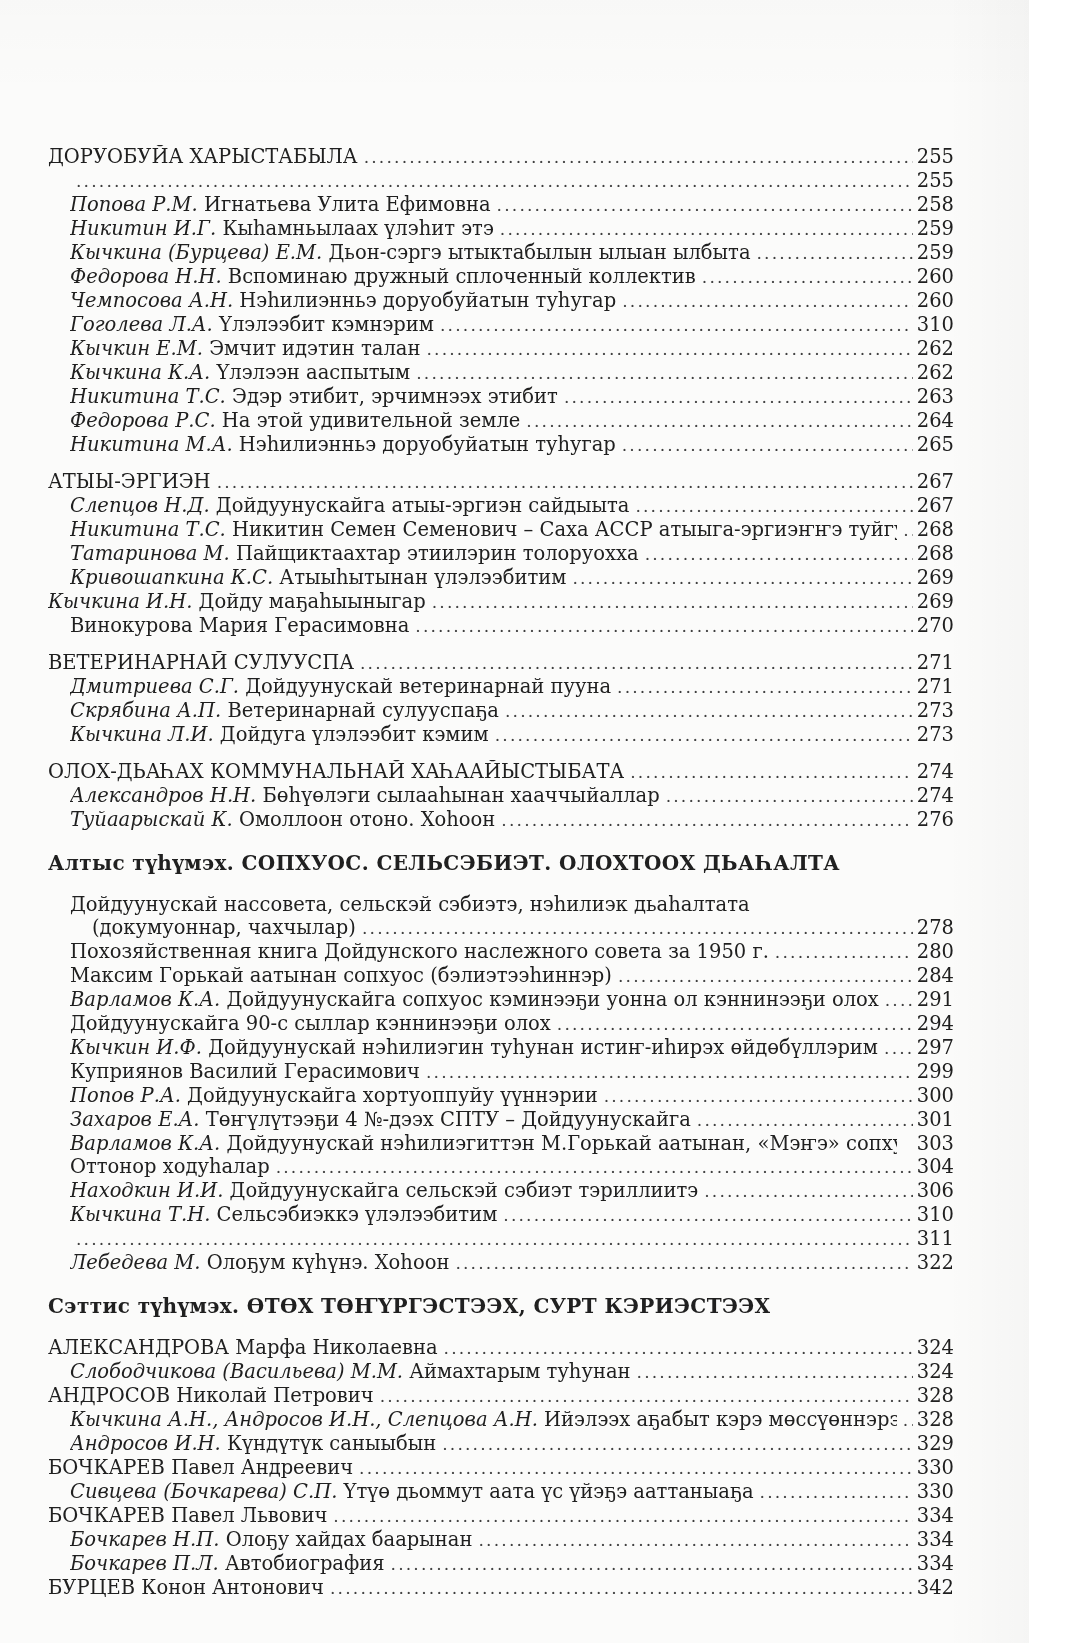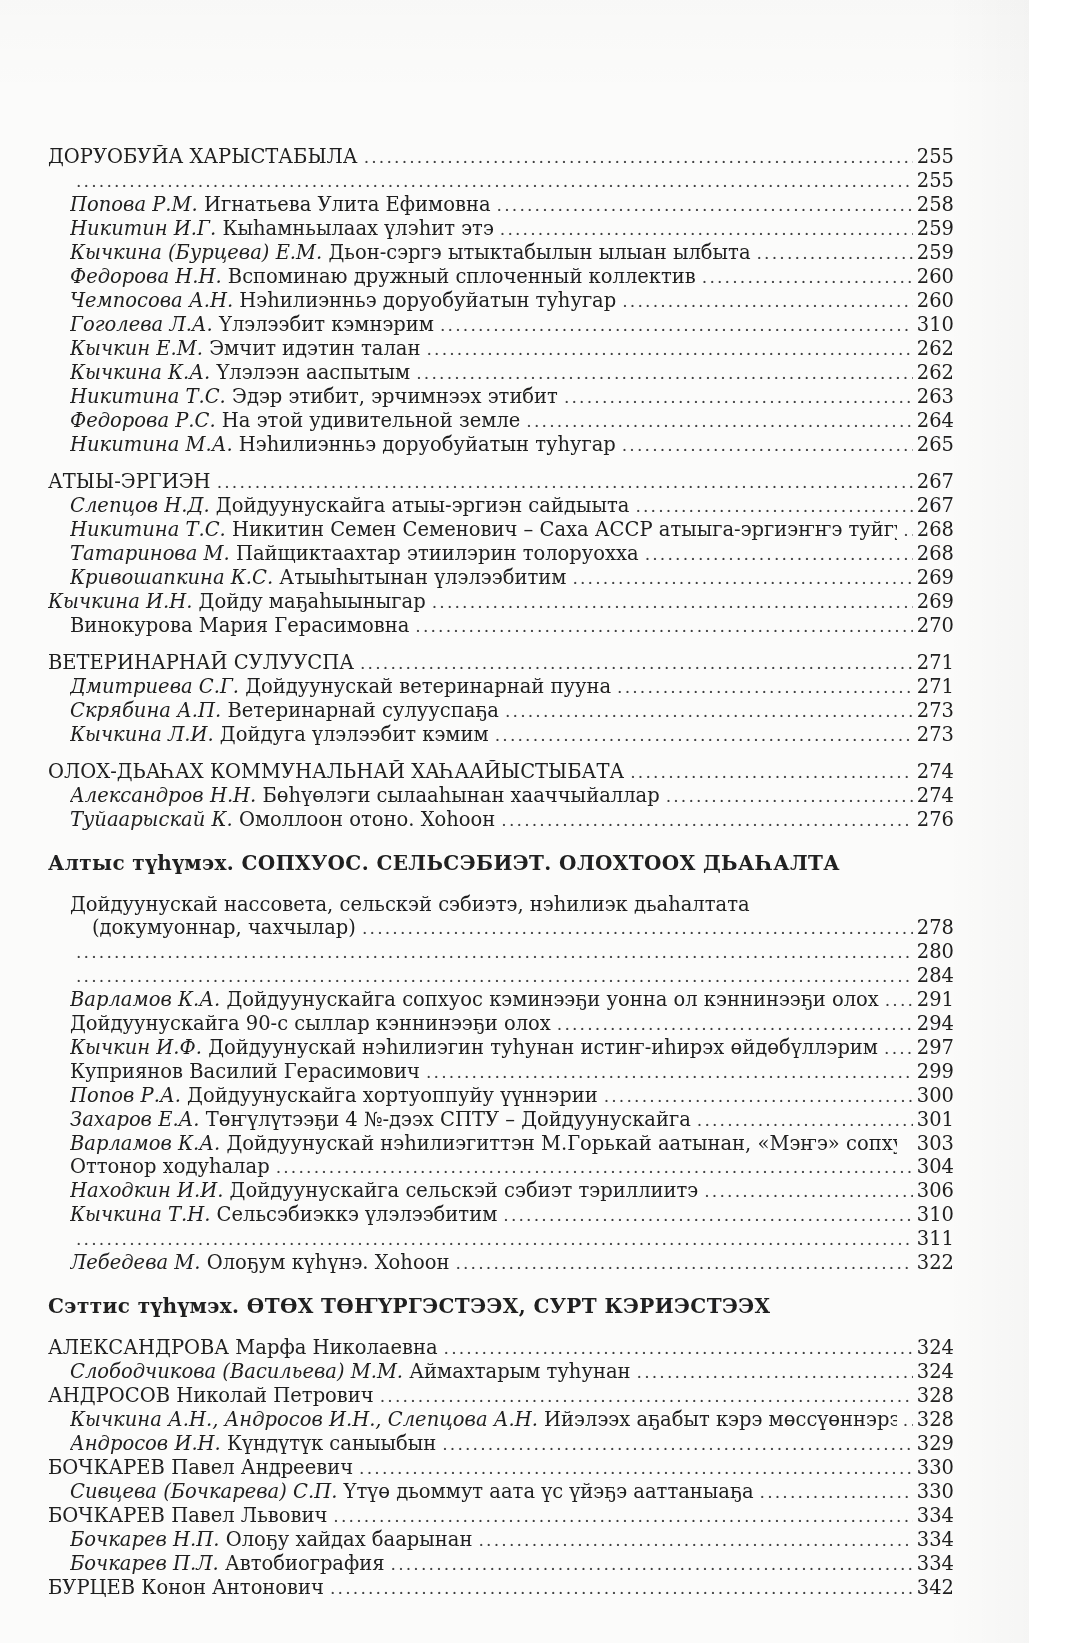--- a/index.html
+++ b/index.html
@@ -198,24 +198,26 @@
       <div class="section">
         <div class="line ind1">
           <span class="text">Дойдуунускай нассовета, сельскэй сэбиэтэ, нэһилиэк дьаһалтата</span>
         </div>
         <div class="line ind2">
           <span class="text">(докумуоннар, чахчылар)</span>
           <span class="leader"></span>
           <span class="pg">278</span>
         </div>
         <div class="line ind1">
+          <span class="text">Похозяйственная книга Дойдунского наслежного совета за 1950 г.</span>
           <span class="leader"></span>
           <span class="pg">280</span>
         </div>
         <div class="line ind1">
+          <span class="text">Максим Горькай аатынан сопхуос (бэлиэтээһиннэр)</span>
           <span class="leader"></span>
           <span class="pg">284</span>
         </div>
         <div class="line ind1">
           <span class="text"><i class="author">Варламов К.А. </i>Дойдуунускайга сопхуос кэминээҕи уонна ол кэннинээҕи олох</span>
           <span class="leader"></span>
           <span class="pg">291</span>
         </div>
         <div class="line ind1">
           <span class="text">Дойдуунускайга 90-с сыллар кэннинээҕи олох</span>

